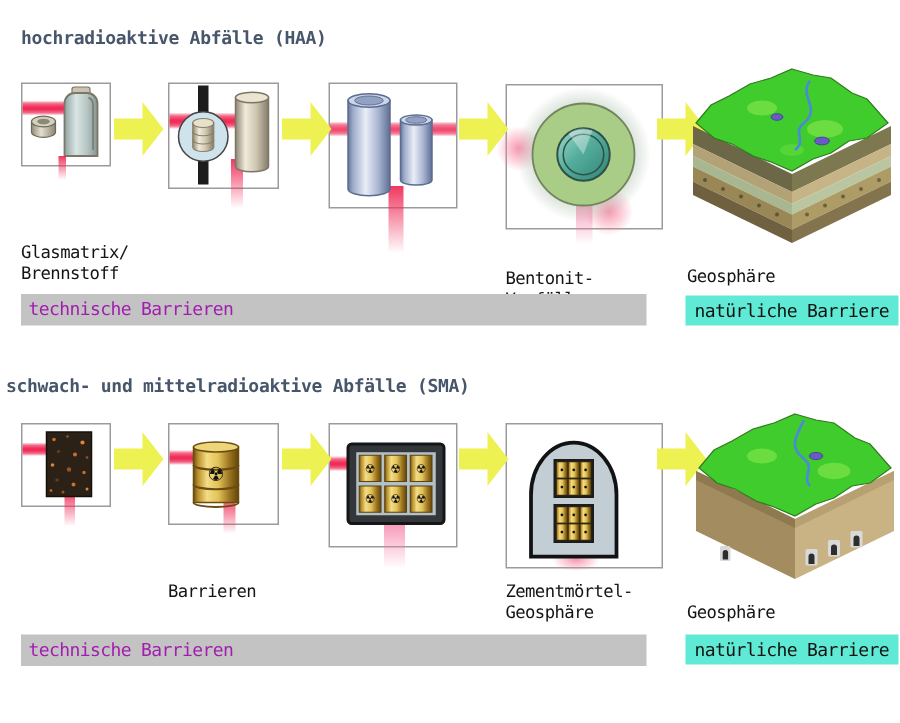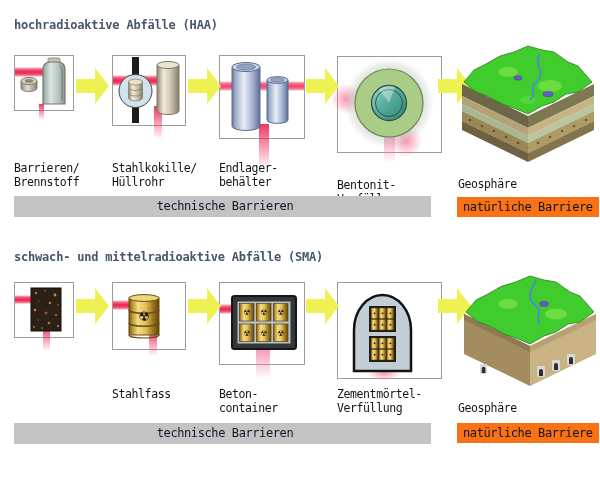--- a/index.html
+++ b/index.html
@@ -7,22 +7,22 @@
           font-family:"DejaVu Sans Mono","Liberation Mono",monospace;}
   .row-title{position:absolute;font-size:12px;font-weight:bold;color:#47566b;
              letter-spacing:-0.2px;white-space:nowrap;text-align:right;}
   .step-box{position:absolute;background:#fff;border:1px solid #9b9b9b;box-sizing:border-box;}
   .step-box svg{overflow:visible;display:block;}
   .geo{position:absolute;}
   .arrow{position:absolute;width:34px;height:38px;}
   .step-label{position:absolute;font-size:11.5px;line-height:14px;color:#141414;
               white-space:pre-line;letter-spacing:-0.4px;}
   .tech-bar{position:absolute;background:#c3c3c3;height:21px;line-height:21px;
-            font-size:12px;color:#0f172a;padding-left:5px;box-sizing:border-box;letter-spacing:-0.4px;text-align:center;}
-  .nat-badge{position:absolute;background:#f97316;height:20px;line-height:20px;
+            font-size:12px;color:#a21caf;padding-left:5px;box-sizing:border-box;letter-spacing:-0.4px;}
+  .nat-badge{position:absolute;background:#5eead4;height:20px;line-height:20px;
              font-size:12px;color:#111;padding:0 6px;letter-spacing:-0.4px;white-space:nowrap;}
 </style>
 </head>
 <body>
 
 <div class="canvas">
 
   <svg width="0" height="0" style="position:absolute">
     <defs>
       <linearGradient id="bg" x1="0" y1="0" x2="0" y2="1">
@@ -186,34 +186,30 @@
     </g>
     <path d="M70,4 L84,8 96,10 110,20 120,24 134,40 120,50 108,52 96,60 84,64 70,72 56,66 44,62 30,54 18,50 6,40 16,28 28,22 42,14 56,10 Z" fill="#3fcc2c" stroke="#2f7a1e" stroke-width="0.8"></path>
     <ellipse cx="50" cy="30" rx="10" ry="5" fill="#74df44" opacity="0.85"></ellipse>
     <ellipse cx="92" cy="44" rx="12" ry="6" fill="#74df44" opacity="0.85"></ellipse>
     <ellipse cx="70" cy="58" rx="8" ry="4" fill="#58d838" opacity="0.85"></ellipse>
     <path d="M82,12 C74,22 90,30 78,40 C70,46 80,52 72,58" fill="none" stroke="#4d8ad6" stroke-width="1.8"></path>
     <ellipse cx="60" cy="36" rx="4" ry="2.2" fill="#6a5ac8" stroke="#3a3a8a" stroke-width="0.5"></ellipse>
     <ellipse cx="90" cy="52" rx="5" ry="2.6" fill="#6a5ac8" stroke="#3a3a8a" stroke-width="0.5"></ellipse>
   </svg>
 
-  <div class="step-label" style="left:14px;top:161px">Barrieren/
+  <div class="step-label" style="left:14px;top:161px">Glasmatrix/
 Brennstoff</div>
-  <div class="step-label" style="left:112px;top:161px">Stahlkokille/
-Hüllrohr</div>
-  <div class="step-label" style="left:219px;top:161px">Endlager-
-behälter</div>
   <div class="step-label" style="left:337px;top:178px">Bentonit-
 Verfüllung</div>
   <div class="step-label" style="left:458px;top:177px">Geosphäre</div>
 
   <div class="tech-bar" style="left:14px;top:196px;width:417px">technische Barrieren</div>
   <div class="nat-badge" style="left:457px;top:197px">natürliche Barriere</div>
 
-  <div class="row-title" style="left:14px;top:250px">schwach- und mittelradioaktive Abfälle (SMA)</div>
+  <div class="row-title" style="left:4px;top:250px">schwach- und mittelradioaktive Abfälle (SMA)</div>
 
   <div class="step-box" style="left:14px;top:282px;width:60px;height:56px">
     <svg width="58" height="54" viewBox="0 0 58 54">
       <rect x="0" y="12" width="22" height="9" fill="url(#bg)"></rect>
       <rect x="28" y="44" width="7" height="24" fill="url(#fd)"></rect>
       <rect x="16" y="5" width="30" height="43" fill="#2b2117" stroke="#141008" stroke-width="1"></rect>
       <g>
         <circle cx="21" cy="10" r="1.2" fill="#c9702e"></circle>
           <circle cx="30" cy="8" r="0.9" fill="#93542a"></circle>
         <circle cx="40" cy="12" r="1.4" fill="#e08438"></circle>
@@ -337,23 +333,21 @@
       <path d="M79,104 v-5 a2,2 0 0 1 4,0 v5 z" fill="#2e2e2e"></path>
       <rect x="92" y="88" width="8" height="11" rx="1" fill="#d9d9d9"></rect>
       <path d="M94,98 v-5 a2,2 0 0 1 4,0 v5 z" fill="#2e2e2e"></path>
       <rect x="107" y="82" width="8" height="11" rx="1" fill="#d9d9d9"></rect>
       <path d="M109,92 v-5 a2,2 0 0 1 4,0 v5 z" fill="#2e2e2e"></path>
       <rect x="20" y="92" width="7" height="10" rx="1" fill="#d9d9d9"></rect>
       <path d="M21.8,101 v-4.5 a1.8,1.8 0 0 1 3.6,0 v4.5 z" fill="#2e2e2e"></path>
     </g>
   </svg>
 
-  <div class="step-label" style="left:112px;top:387px">Stahlfass</div>
-  <div class="step-label" style="left:219px;top:387px">Beton-
-container</div>
+  <div class="step-label" style="left:112px;top:387px">Barrieren</div>
   <div class="step-label" style="left:337px;top:387px">Zementmörtel-
-Verfüllung</div>
+Geosphäre</div>
   <div class="step-label" style="left:458px;top:401px">Geosphäre</div>
 
   <div class="tech-bar" style="left:14px;top:423px;width:417px">technische Barrieren</div>
   <div class="nat-badge" style="left:457px;top:423px">natürliche Barriere</div>
 
 </div>
 
 </body></html>

